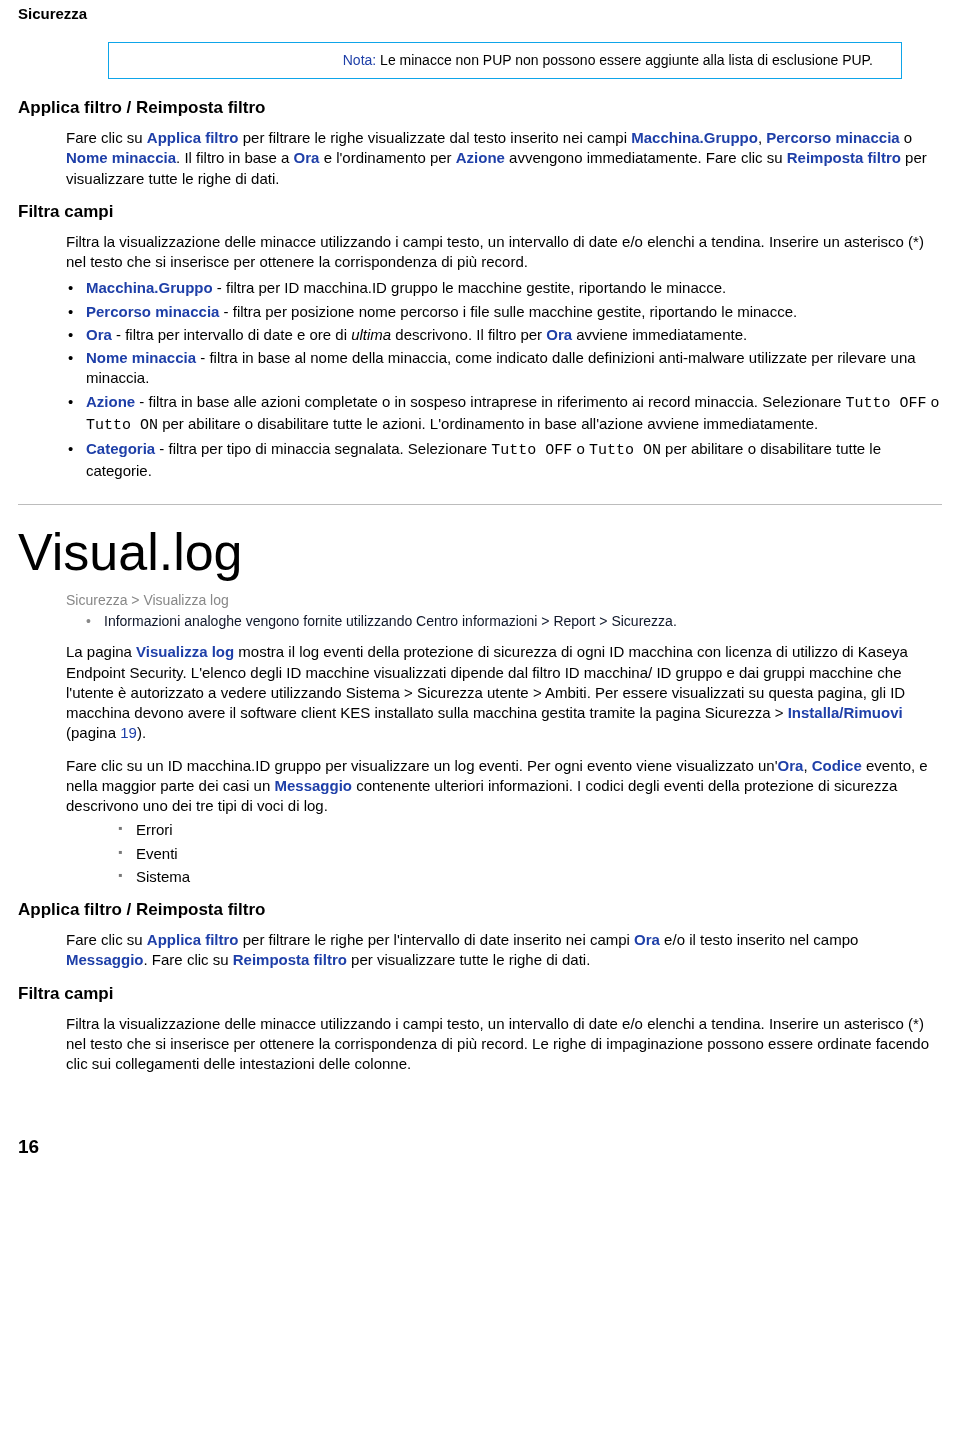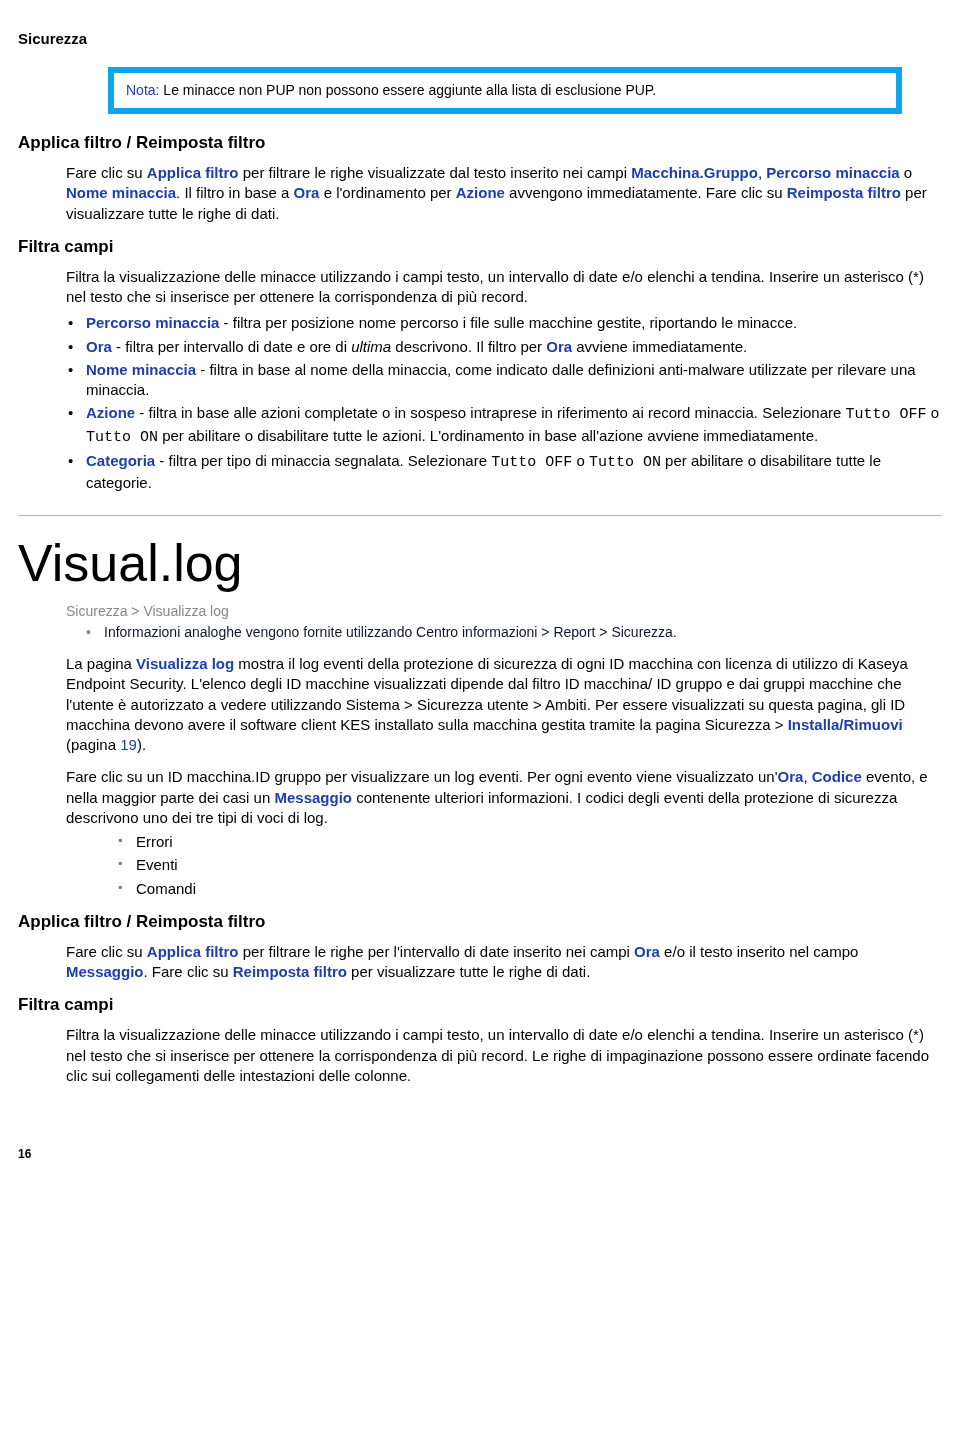--- a/index.html
+++ b/index.html
@@ -7,28 +7,29 @@
     font-size: 15px;
     line-height: 1.35;
     color: #000;
     margin: 0;
     padding: 0 18px 30px 18px;
     width: 924px;
   }
   .header {
     font-weight: bold;
     font-size: 15px;
-    padding: 29px 0 18px 0;
+    padding: 4px 0 18px 0;
   }
   .note-box {
-    border: 6px solid #0ea5e9;
-    padding: 8px 12px;
+    border: 1px solid #0ea5e9;
+    padding: 8px 28px;
     margin: 0 40px 18px 90px;
     font-family: "Trebuchet MS", "Comic Sans MS", cursive, sans-serif;
     font-size: 14px;
+    text-align: right;
   }
   .note-box .note-label {
     color: #1e3fa8;
   }
   h2.section {
     font-size: 17px;
     font-weight: bold;
     margin: 12px 0 8px 0;
   }
   .indent {
@@ -111,21 +112,21 @@
   }
   ul.bread-sub > li::before {
     content: "•";
     position: absolute;
     left: 0;
     top: 0;
     color: #888;
   }
   .pagenum {
     font-weight: bold;
-    font-size: 12px;
+    font-size: 19px;
     margin-top: 60px;
   }
 </style>
 </head>
 <body>
 
 <div class="header">Sicurezza</div>
 
 <div class="note-box">
   <span class="note-label">Nota:</span><span> Le minacce non PUP non possono essere aggiunte alla lista di esclusione PUP.</span>
@@ -133,20 +134,21 @@
 
 <h2 class="section">Applica filtro / Reimposta filtro</h2>
 <div class="indent">
   <span>Fare clic su </span><span class="blue-bold">Applica filtro</span><span> per filtrare le righe visualizzate dal testo inserito nei campi </span><span class="blue-bold">Macchina.Gruppo</span><span>, </span><span class="blue-bold">Percorso minaccia</span><span> o </span><span class="blue-bold">Nome minaccia</span><span>. Il filtro in base a </span><span class="blue-bold">Ora</span><span> e l'ordinamento per </span><span class="blue-bold">Azione</span><span> avvengono immediatamente. Fare clic su </span><span class="blue-bold">Reimposta filtro</span><span> per visualizzare tutte le righe di dati.</span>
 </div>
 
 <h2 class="section">Filtra campi</h2>
 <div class="indent">
   <div>Filtra la visualizzazione delle minacce utilizzando i campi testo, un intervallo di date e/o elenchi a tendina. Inserire un asterisco (*) nel testo che si inserisce per ottenere la corrispondenza di più record.</div>
   <ul class="bullets">
+    <li><span class="blue-bold">Macchina.Gruppo</span><span> - filtra per ID macchina.ID gruppo le macchine gestite, riportando le minacce.</span></li>
     <li><span class="blue-bold">Percorso minaccia</span><span> - filtra per posizione nome percorso i file sulle macchine gestite, riportando le minacce.</span></li>
     <li><span class="blue-bold">Ora</span><span> - filtra per intervallo di date e ore di </span><i>ultima</i><span> descrivono. Il filtro per </span><span class="blue-bold">Ora</span><span> avviene immediatamente.</span></li>
     <li><span class="blue-bold">Nome minaccia</span><span> - filtra in base al nome della minaccia, come indicato dalle definizioni anti-malware utilizzate per rilevare una minaccia.</span></li>
     <li><span class="blue-bold">Azione</span><span> - filtra in base alle azioni completate o in sospeso intraprese in riferimento ai record minaccia. Selezionare </span><span class="mono">Tutto OFF</span><span> o </span><span class="mono">Tutto ON</span><span> per abilitare o disabilitare tutte le azioni. L'ordinamento in base all'azione avviene immediatamente.</span></li>
     <li><span class="blue-bold">Categoria</span><span> - filtra per tipo di minaccia segnalata. Selezionare </span><span class="mono">Tutto OFF</span><span> o </span><span class="mono">Tutto ON</span><span> per abilitare o disabilitare tutte le categorie.</span></li>
   </ul>
 </div>
 
 <hr class="sep">
 
@@ -158,21 +160,21 @@
 
 <div class="indent">
   <span>La pagina </span><span class="blue-bold">Visualizza log</span><span> mostra il log eventi della protezione di sicurezza di ogni ID macchina con licenza di utilizzo di Kaseya Endpoint Security. L'elenco degli ID macchine visualizzati dipende dal filtro ID macchina/ ID gruppo e dai gruppi macchine che l'utente è autorizzato a vedere utilizzando Sistema &gt; Sicurezza utente &gt; Ambiti. Per essere visualizzati su questa pagina, gli ID macchina devono avere il software client KES installato sulla macchina gestita tramite la pagina Sicurezza &gt; </span><span class="blue-bold">Installa/Rimuovi</span><span> (pagina </span><span class="blue">19</span><span>).</span>
 </div>
 
 <div class="indent">
   <span>Fare clic su un ID macchina.ID gruppo per visualizzare un log eventi. Per ogni evento viene visualizzato un'</span><span class="blue-bold">Ora</span><span>, </span><span class="blue-bold">Codice</span><span> evento, e nella maggior parte dei casi un </span><span class="blue-bold">Messaggio</span><span> contenente ulteriori informazioni. I codici degli eventi della protezione di sicurezza descrivono uno dei tre tipi di voci di log.</span>
   <ul class="squares">
     <li>Errori</li>
     <li>Eventi</li>
-    <li>Comandi</li>
+    <li>Sistema</li>
   </ul>
 </div>
 
 <h2 class="section">Applica filtro / Reimposta filtro</h2>
 <div class="indent">
   <span>Fare clic su </span><span class="blue-bold">Applica filtro</span><span> per filtrare le righe per l'intervallo di date inserito nei campi </span><span class="blue-bold">Ora</span><span> e/o il testo inserito nel campo </span><span class="blue-bold">Messaggio</span><span>. Fare clic su </span><span class="blue-bold">Reimposta filtro</span><span> per visualizzare tutte le righe di dati.</span>
 </div>
 
 <h2 class="section">Filtra campi</h2>
 <div class="indent">Filtra la visualizzazione delle minacce utilizzando i campi testo, un intervallo di date e/o elenchi a tendina. Inserire un asterisco (*) nel testo che si inserisce per ottenere la corrispondenza di più record. Le righe di impaginazione possono essere ordinate facendo clic sui collegamenti delle intestazioni delle colonne.</div>

